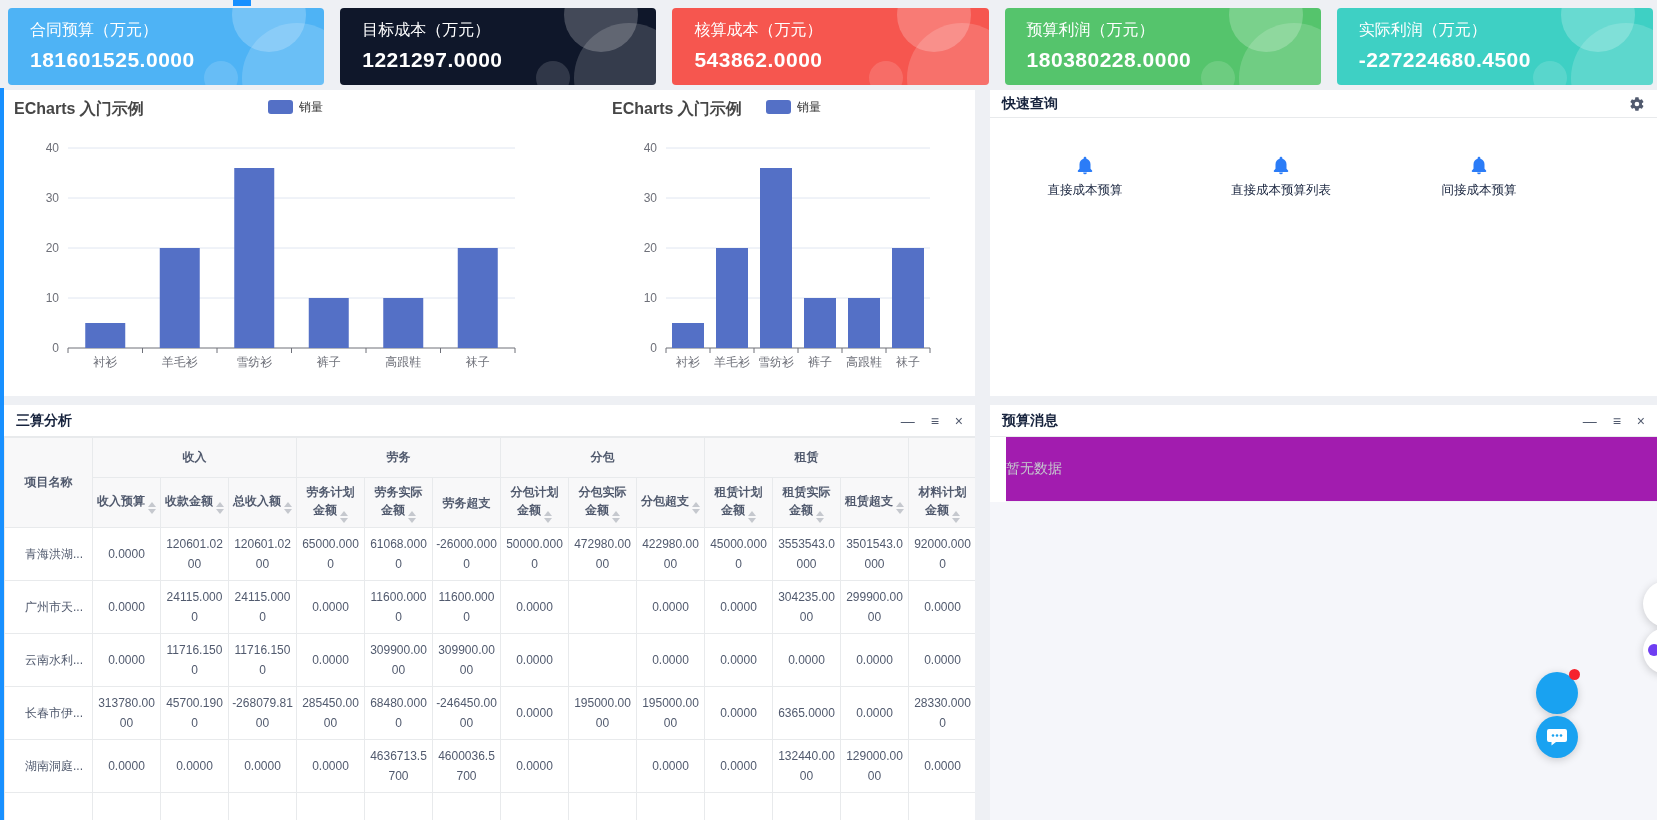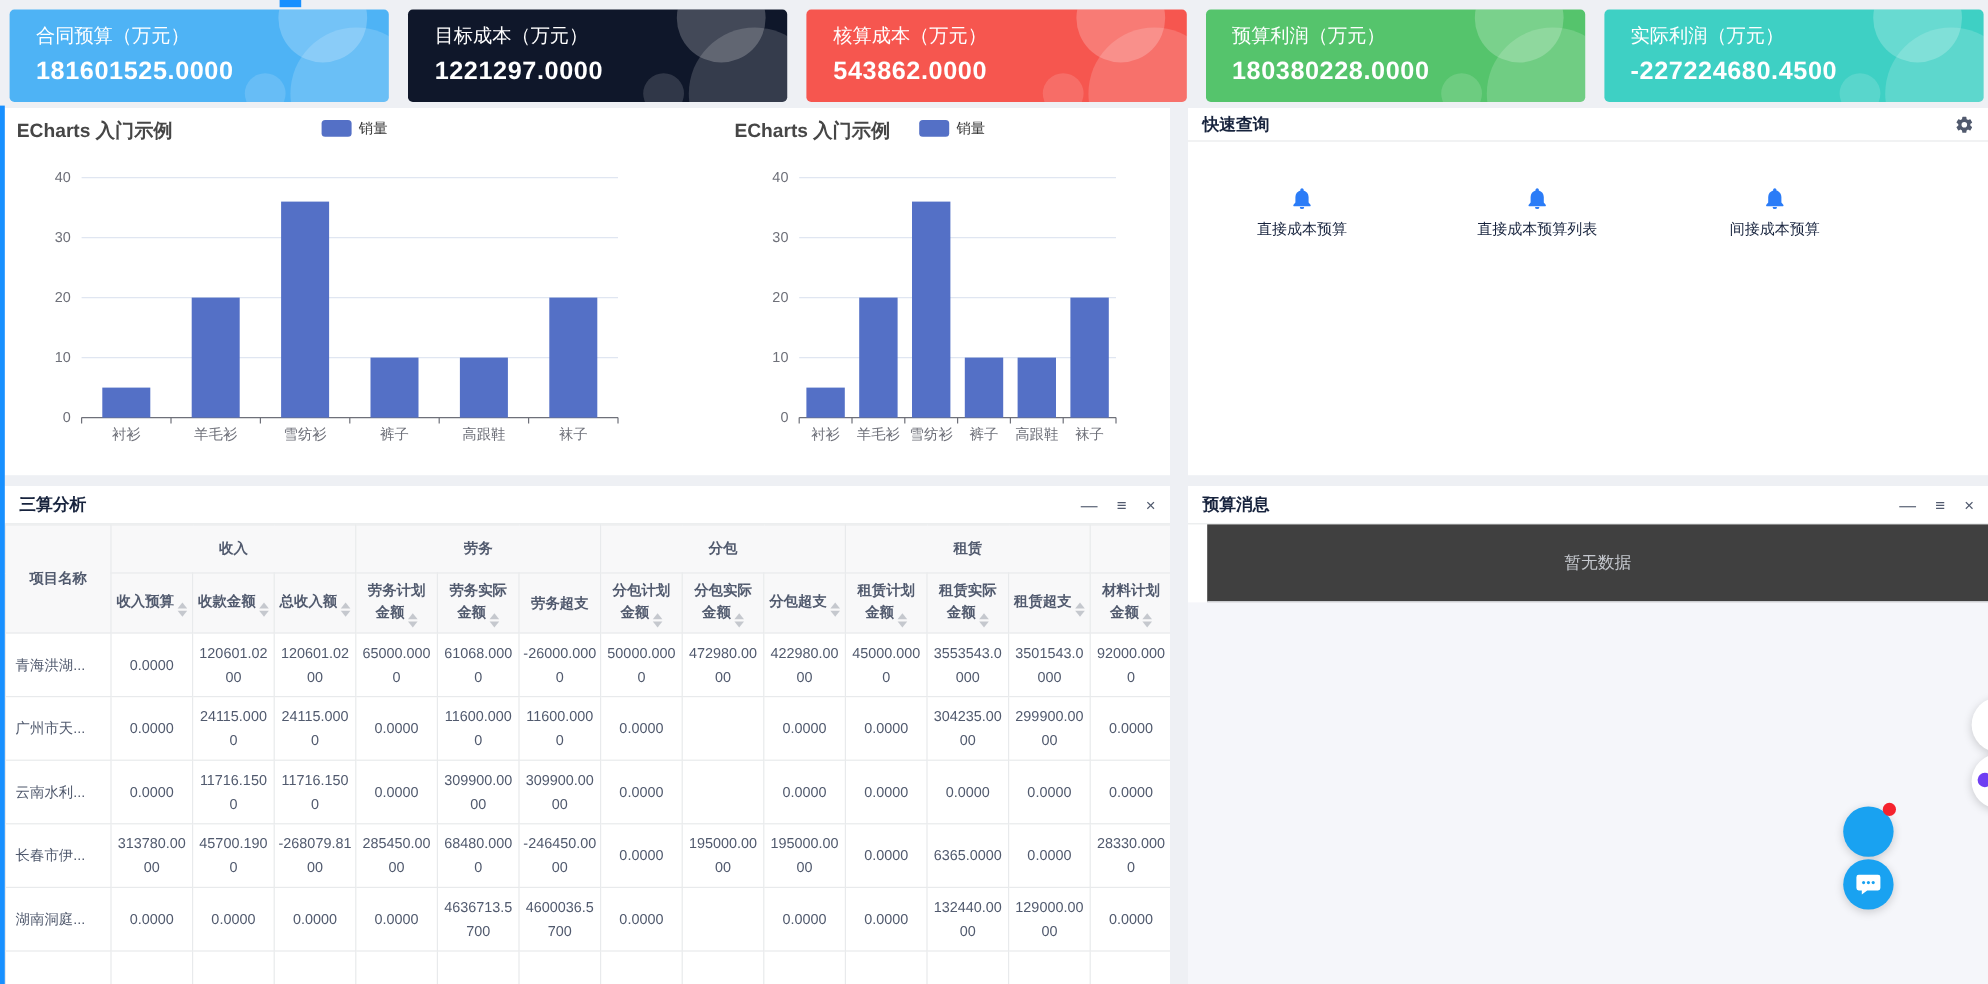--- a/index.html
+++ b/index.html
@@ -43,30 +43,30 @@
   .quick-item .q-label{display:block;font-size:12.5px;color:#17233d;}
 
   
   .analysis-table{border-collapse:collapse;table-layout:fixed;width:972px;font-size:12px;}
   .analysis-table th,.analysis-table td{border:1px solid #e8eaec;text-align:center;
     color:#515a6e;box-sizing:border-box;}
   .analysis-table thead th{background:#f8f8f9;font-weight:bold;}
   .analysis-table .group-row th{height:40px;}
   .analysis-table .sub-row th{height:50px;padding:2px 1px;}
   .analysis-table td{height:53px;padding:2px 3px;word-break:break-all;line-height:20px;background:#fff;}
-  .analysis-table td.name-cell{text-align:left;padding-left:8px;white-space:nowrap;overflow:hidden;}
+  .analysis-table td.name-cell{text-align:left;padding-left:20px;white-space:nowrap;overflow:hidden;}
   .th-lines{display:inline-block;vertical-align:middle;line-height:18px;}
   .caret{display:inline-flex;flex-direction:column;margin-left:3px;vertical-align:-2px;}
   .caret i{width:0;height:0;border:4px solid transparent;display:block;}
   .caret .up{border-bottom:5px solid #c5c8ce;margin-bottom:2px;border-top:none;}
   .caret .dn{border-top:5px solid #c5c8ce;border-bottom:none;}
 
   
-  .empty-block{height:64px;display:flex;align-items:center;justify-content:center;
-    border-bottom:1px solid #eef0f4;background:#404040;margin-left:16px;}
+  .empty-block{height:64px;display:flex;align-items:center;
+    border-bottom:1px solid #eef0f4;background:#a21caf;margin-left:16px;}
   .empty-text{color:#c5c8ce;font-size:14px;}
   .message-filler{position:absolute;left:0;right:0;top:97px;bottom:0;background:#f5f6fa;}
 
   
   .fab{position:absolute;border-radius:50%;box-shadow:0 2px 8px rgba(0,0,0,.18);cursor:pointer;}
   .fab-white{width:46px;height:46px;background:#fff;}
   .fab-blue{width:42px;height:42px;background:#19a2f1;display:flex;align-items:center;justify-content:center;}
   .fab .dot-purple{position:absolute;left:5px;top:16px;width:12px;height:12px;border-radius:50%;background:#6f3ef2;}
   .fab .dot-red{position:absolute;right:-2px;top:-3px;width:11px;height:11px;border-radius:50%;background:#f5222d;}
 

